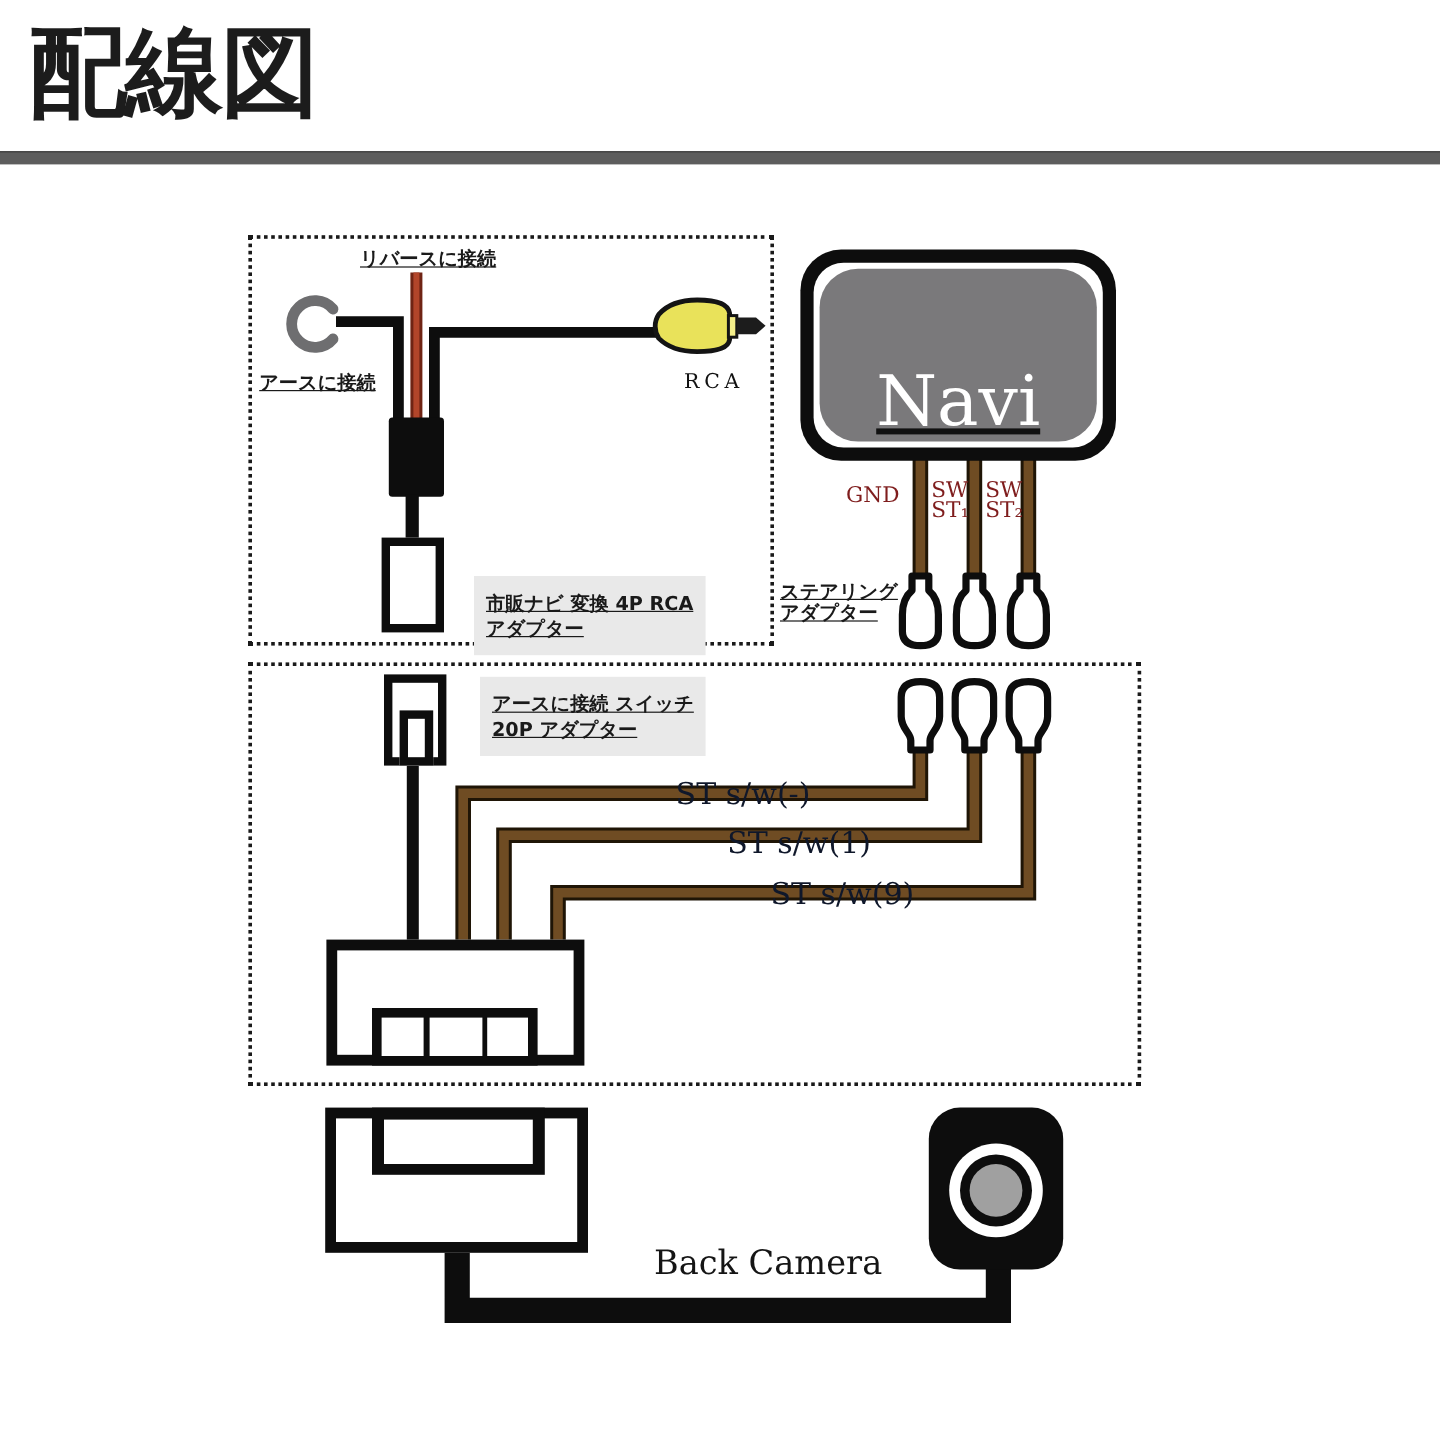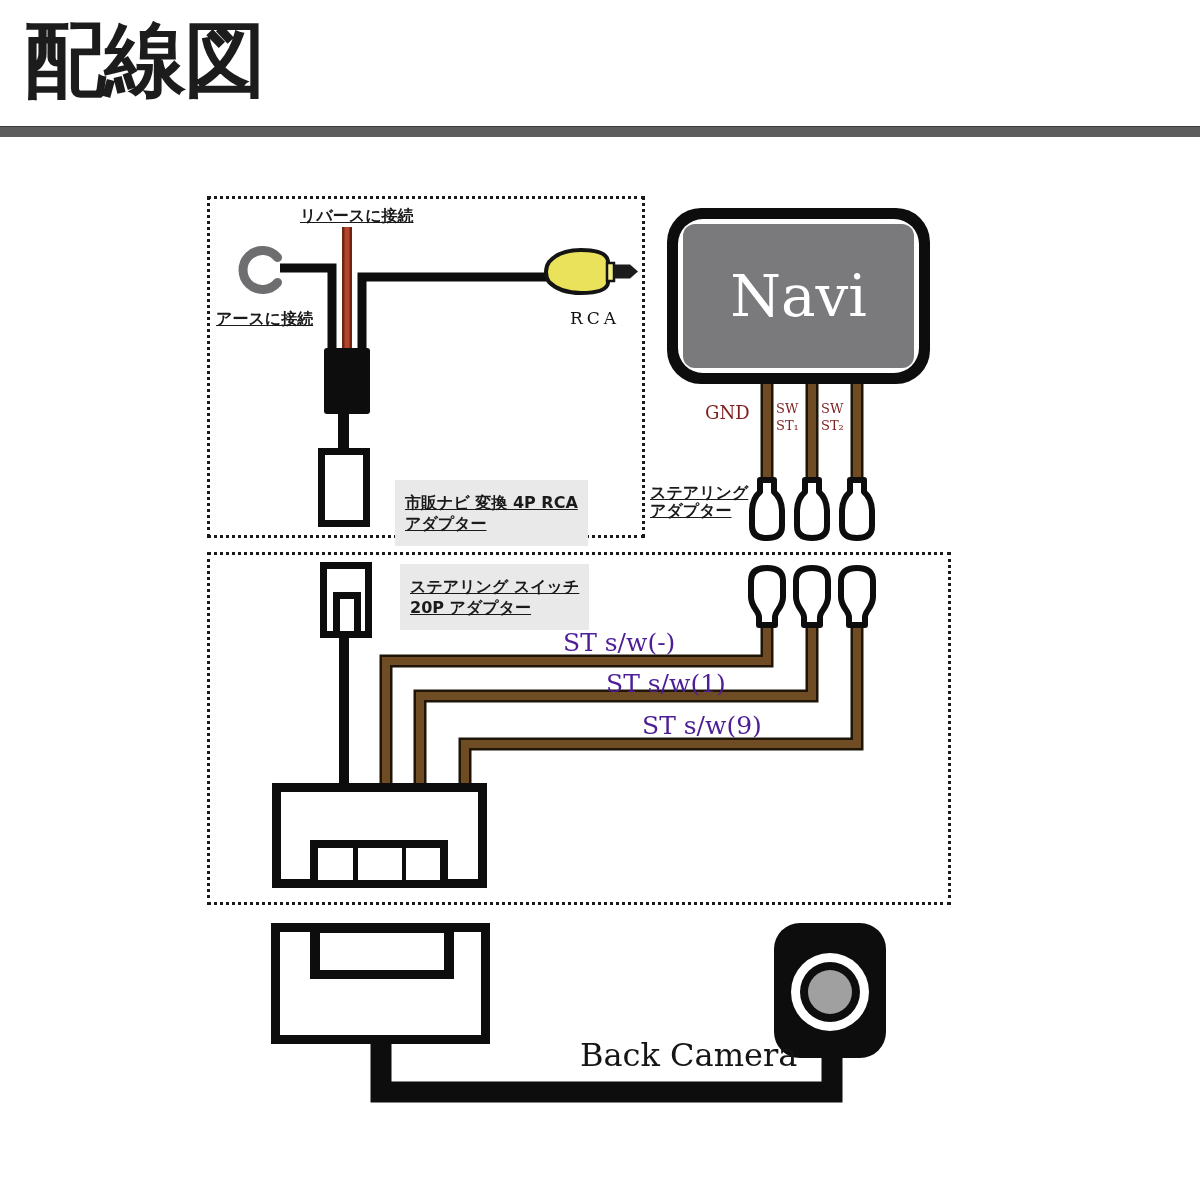--- a/index.html
+++ b/index.html
@@ -18,43 +18,43 @@
   .wires{position:absolute;left:0;top:0;z-index:2;pointer-events:none;}
   
   .comp{position:absolute;box-sizing:border-box;z-index:3;}
   .junction{left:324px;top:348px;width:46px;height:66px;background:#0d0d0d;border-radius:3px;}
   .stub{left:338px;top:412px;width:11px;height:38px;background:#0d0d0d;}
   .conn1{left:318px;top:448px;width:52px;height:79px;background:#fff;border:7px solid #0d0d0d;}
   .conn2{left:320px;top:562px;width:52px;height:76px;background:#fff;border:7px solid #0d0d0d;}
   .conn2-inner{left:333px;top:592px;width:28px;height:46px;background:#fff;border:7px solid #0d0d0d;z-index:4;}
   .navi{left:667px;top:208px;width:263px;height:176px;background:#0d0d0d;border-radius:34px;}
   .navi-ring{position:absolute;left:11px;top:11px;right:11px;bottom:11px;background:#fff;border-radius:25px;}
-  .navi-face{position:absolute;left:5px;top:5px;right:5px;bottom:5px;background:#7a797b;border-radius:12px;
-             display:flex;align-items:center;justify-content:center;}
+  .navi-face{position:absolute;left:5px;top:5px;right:5px;bottom:5px;background:#7a797b;border-radius:32px;
+             display:flex;align-items:flex-end;justify-content:center;text-decoration:underline;}
   .navi-text{font-size:58px;color:#fff;font-family:"DejaVu Serif", serif;}
   .block1{left:272px;top:783px;width:215px;height:105px;background:#fff;border:9px solid #0d0d0d;}
   .pinstrip{left:310px;top:840px;width:138px;height:48px;background:#0d0d0d;z-index:4;}
   .cell{position:absolute;top:8px;height:32px;background:#fff;}
   .cell1{left:8px;width:35px;} .cell2{left:48px;width:44px;} .cell3{left:96px;width:34px;}
   .block2{left:271px;top:923px;width:219px;height:121px;background:#fff;border:9px solid #0d0d0d;}
   .notch{left:310px;top:923px;width:144px;height:56px;background:#0d0d0d;z-index:4;}
   .notch-win{position:absolute;left:10px;top:10px;width:124px;height:37px;background:#fff;}
   .camera{left:774px;top:923px;width:112px;height:135px;background:#0d0d0d;border-radius:26px;z-index:4;}
   .lens-white{position:absolute;left:17px;top:30px;width:78px;height:78px;background:#fff;border-radius:50%;}
   .lens-black{position:absolute;left:9px;top:9px;width:60px;height:60px;background:#0d0d0d;border-radius:50%;}
   .lens-gray{position:absolute;left:8px;top:8px;width:44px;height:44px;background:#a0a0a0;border-radius:50%;}
   
   .lbl{position:absolute;z-index:5;white-space:nowrap;}
   .jp{font-family:"DejaVu Sans", sans-serif;font-weight:700;font-size:16px;color:#1a1a1a;text-decoration:underline;}
   .graybox{background:#e9e9e9;padding:12px 10px;line-height:21px;}
   .serif-sm{font-family:"DejaVu Serif", serif;font-size:18px;color:#7f1d1d;}
-  .pin2{line-height:17px;font-size:13px;}
-  .stlbl{font-family:"DejaVu Serif", serif;font-size:25px;color:#4c1d95;}
+  .pin2{line-height:17px;font-size:18px;}
+  .stlbl{font-family:"DejaVu Serif", serif;font-size:25px;color:#0f172a;margin-top:19px;}
   .rca-lbl{font-family:"DejaVu Serif", serif;font-weight:400;font-size:17px;letter-spacing:4px;}
-  .bc-lbl{font-family:"DejaVu Serif", serif;font-size:32px;color:#151515;margin-left:35px;}
+  .bc-lbl{font-family:"DejaVu Serif", serif;font-size:28px;color:#151515;}
 </style>
 </head>
 <body>
 
 <div class="stage">
 
   <div class="title">配線図</div>
   <div class="divider"></div>
 
   <div class="dashed box1"></div>
@@ -165,21 +165,21 @@
     <div>SW</div>
     <div>ST₂</div>
   </div>
 
   <div class="lbl jp" style="left:650px;top:484px;line-height:18px;">
     <div>ステアリング</div>
     <div>アダプター</div>
   </div>
 
   <div class="lbl jp graybox" style="left:400px;top:564px;">
-    <div>ステアリング スイッチ</div>
+    <div>アースに接続 スイッチ</div>
     <div>20P アダプター</div>
   </div>
 
   <div class="lbl stlbl" style="left:563px;top:628px;">ST s/w(-)</div>
   <div class="lbl stlbl" style="left:606px;top:669px;">ST s/w(1)</div>
   <div class="lbl stlbl" style="left:642px;top:711px;">ST s/w(9)</div>
 
   <div class="lbl bc-lbl" style="left:545px;top:1036px;">Back Camera</div>
 
 </div>

